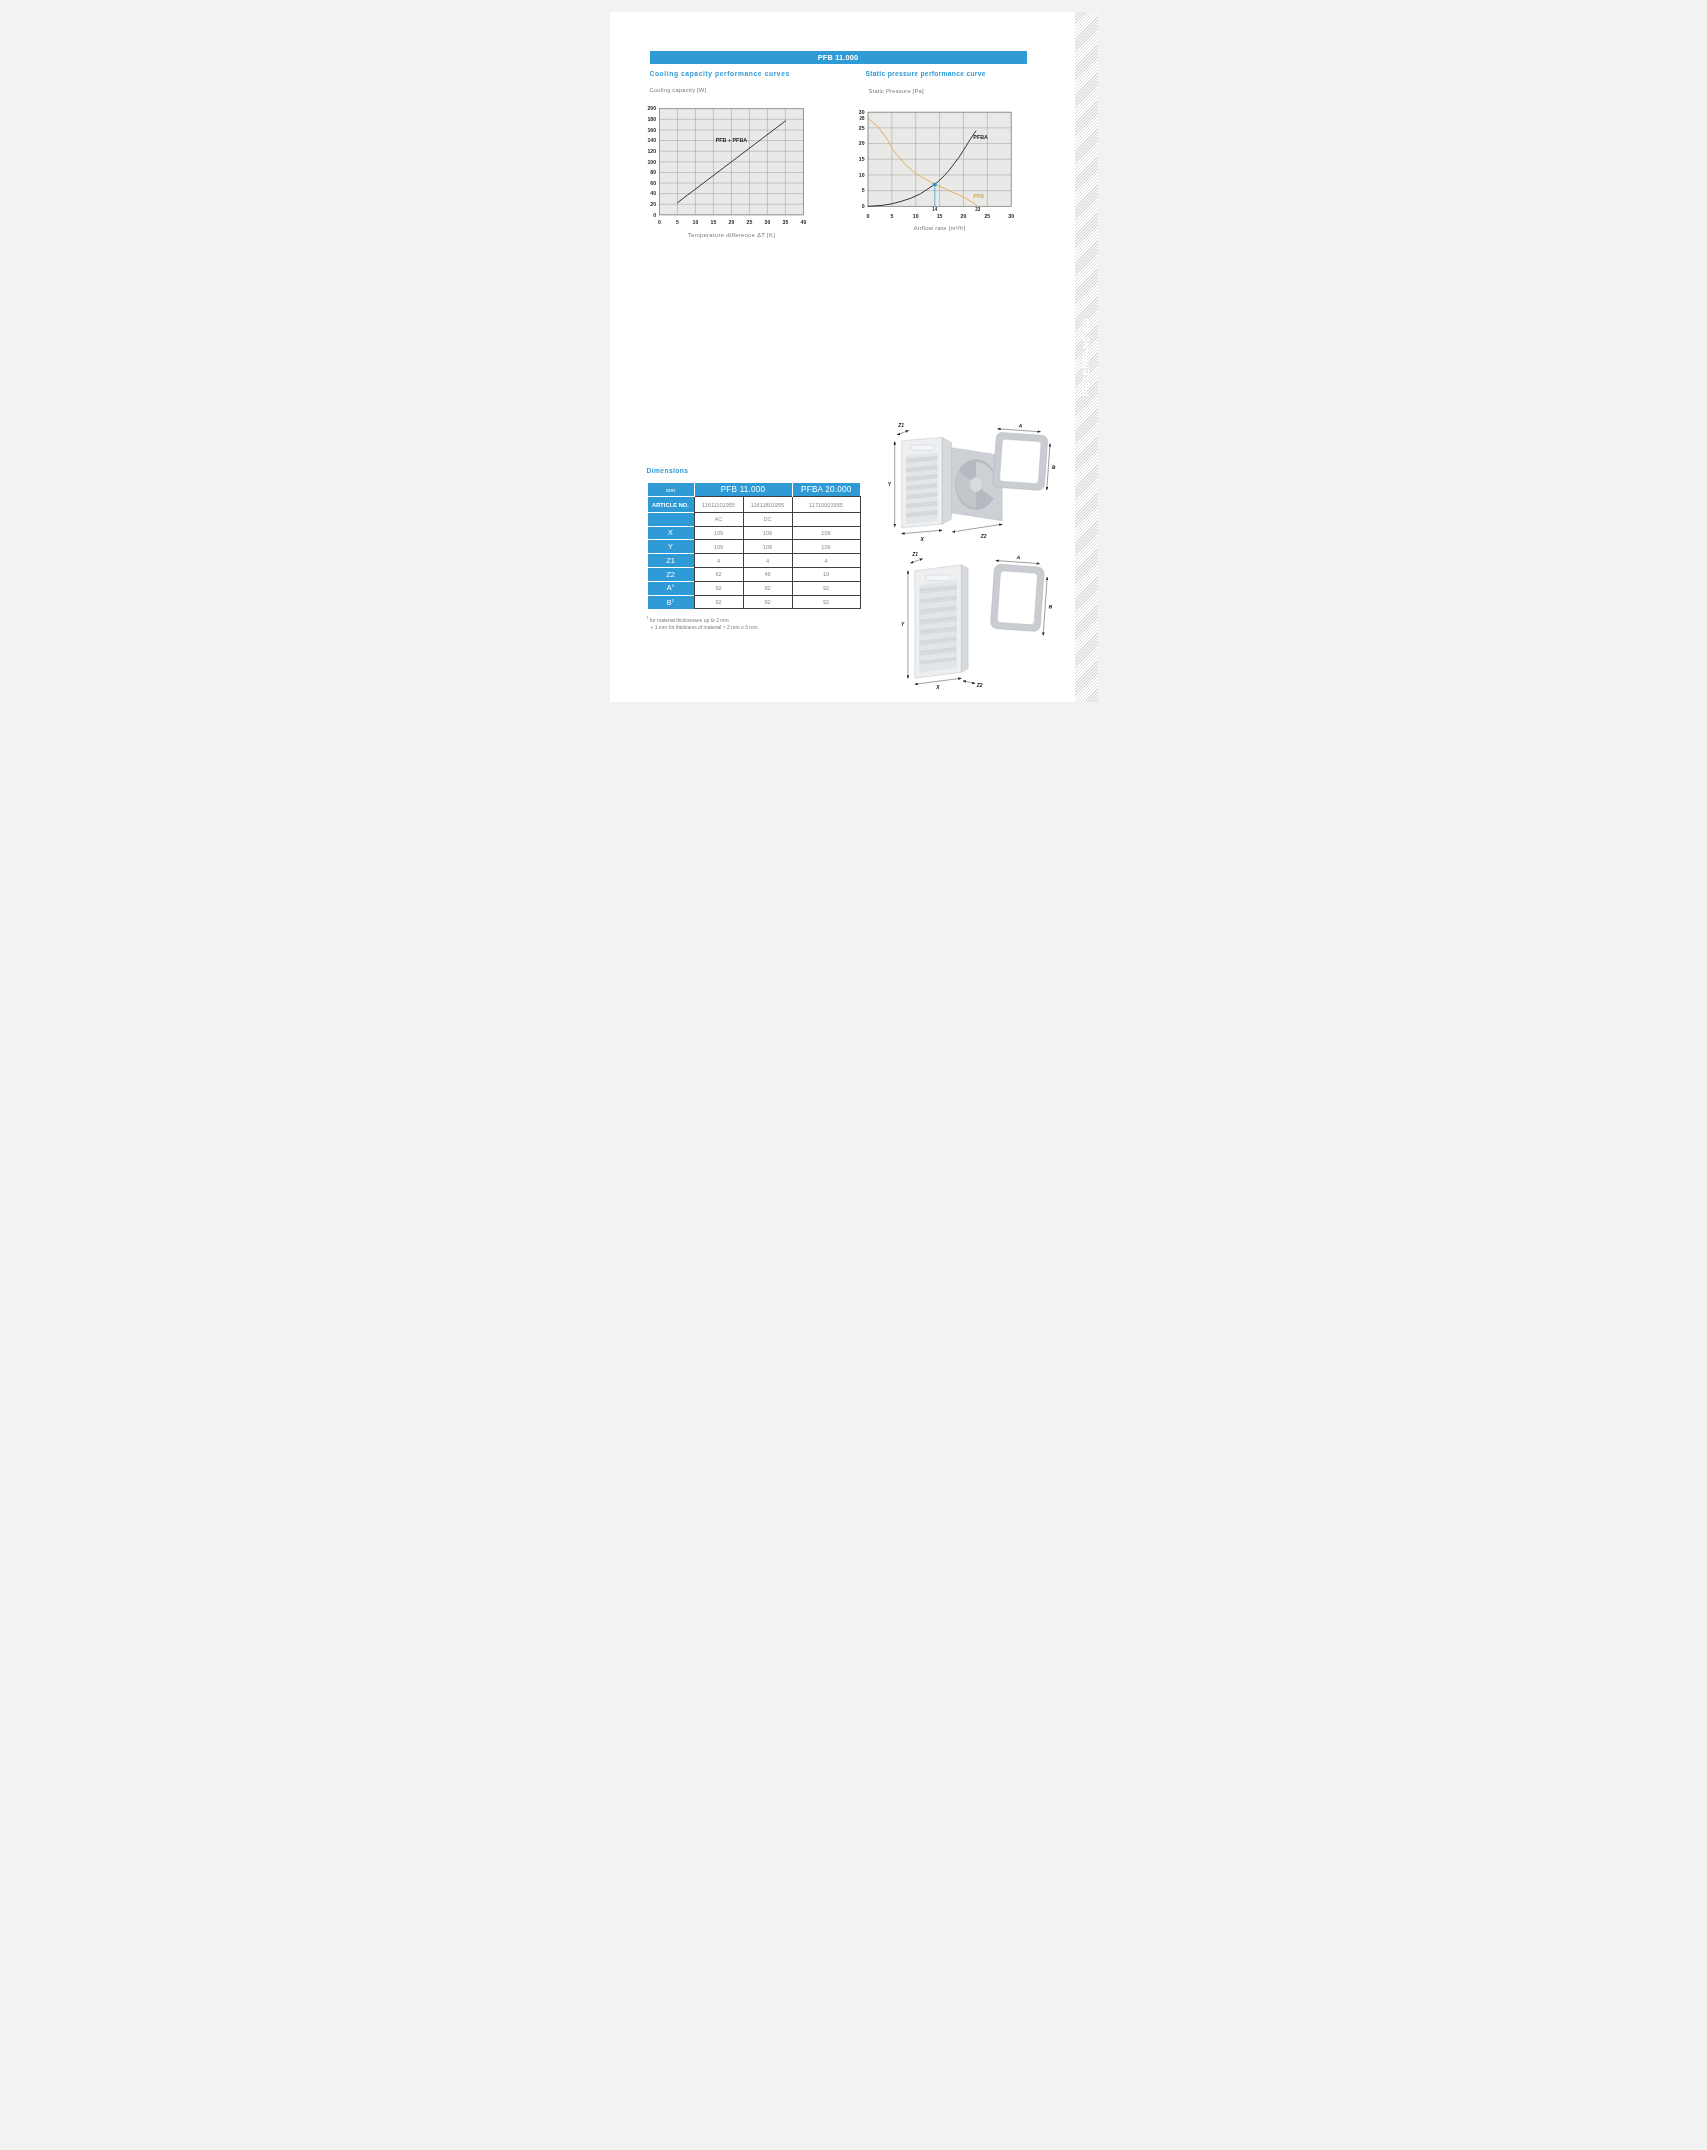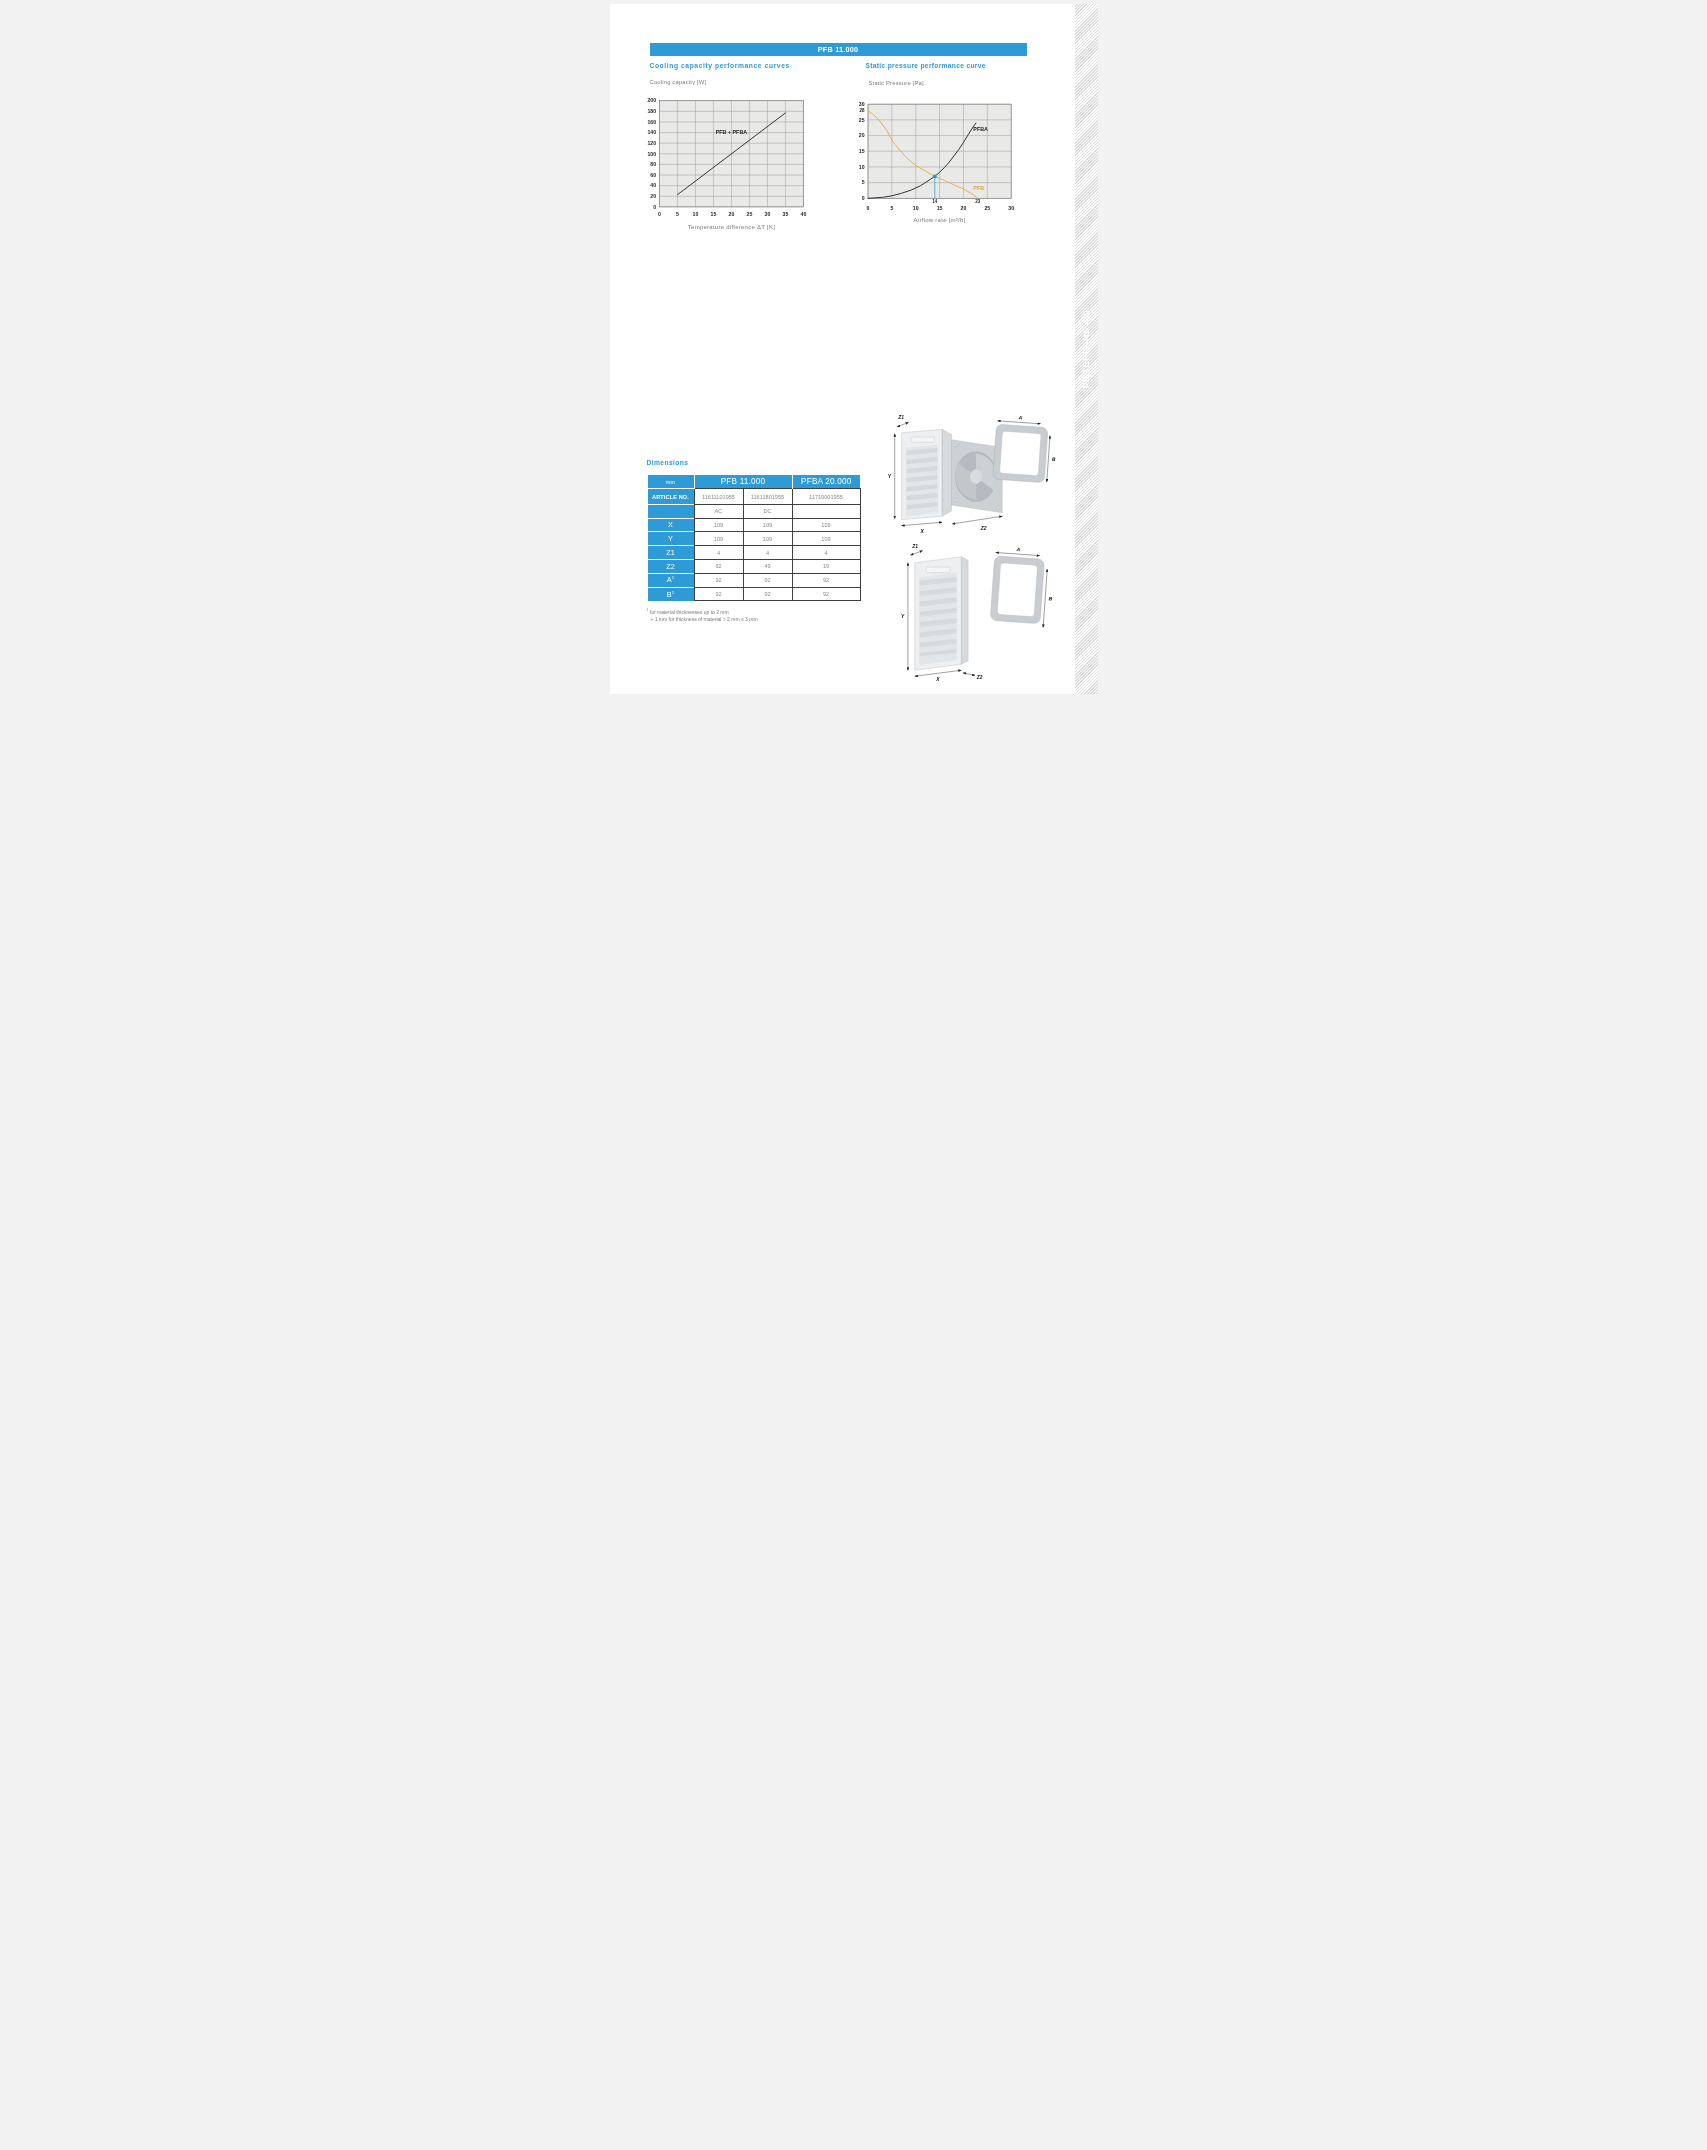--- a/index.html
+++ b/index.html
@@ -1,16 +1,16 @@
 <!DOCTYPE html>
 <html style="font-size:6.9px"><head>
 <meta charset="utf-8">
 <style>
   html,body{margin:0;padding:0;background:#f2f2f2;}
-  .page{position:relative;width:488px;height:690px;margin:4px auto;background:#ffffff;overflow:hidden;
+  .page{position:relative;width:488px;height:690px;margin:12px auto;background:#ffffff;overflow:hidden;
         font-family:"Liberation Sans",sans-serif;}
   
   .titlebar{position:absolute;left:40px;top:39px;width:377px;height:13px;background:#2e9ad6;color:#fff;
             font-size:7.3px;font-weight:bold;text-align:center;line-height:13px;letter-spacing:0.2px;}
   
   .section-heading{position:absolute;color:#2e9ad6;font-size:6.7px;font-weight:600;}
   #heading-cooling{left:40px;top:58px;letter-spacing:0.6px;}
   #heading-static{left:256px;top:58px;letter-spacing:0.3px;}
   .unit-label{position:absolute;color:#7b7b7b;font-size:5.8px;letter-spacing:0.2px;}
   #unit-cooling{left:40px;top:75px;}

